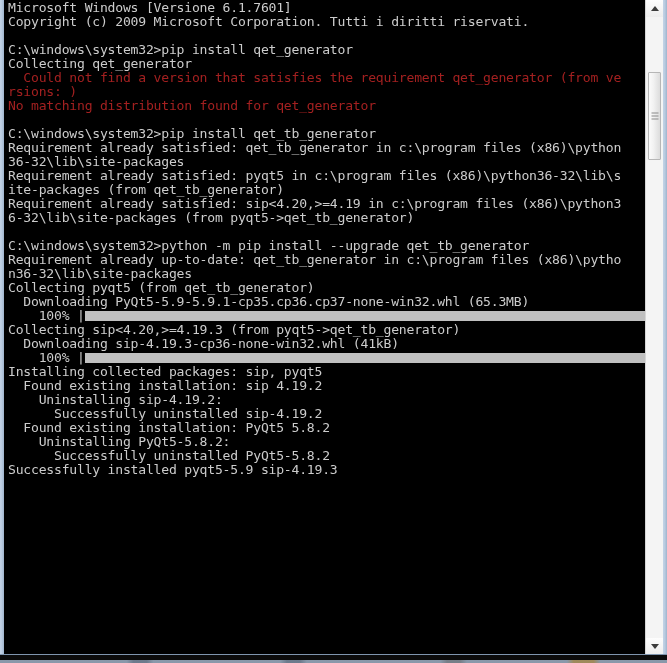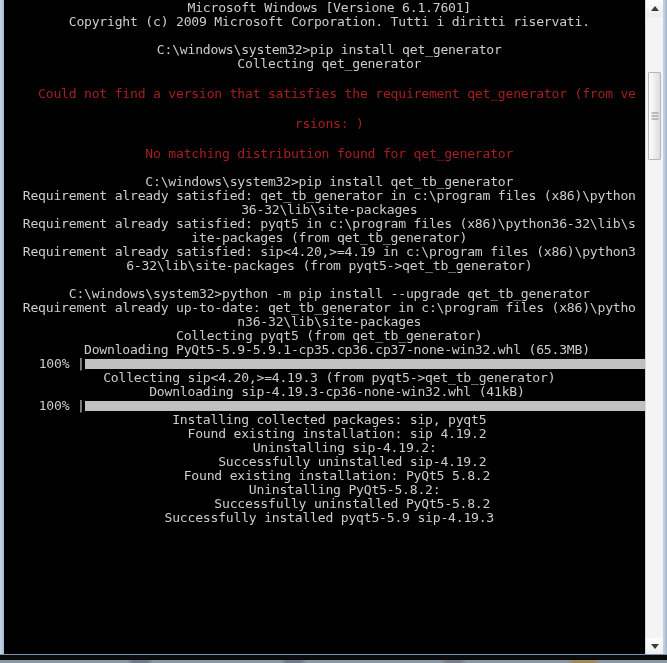--- a/index.html
+++ b/index.html
@@ -71,42 +71,41 @@
 
   
   #console-screen {
     position: absolute;
     left: 4px;
     top: 0;
     width: 641px;
     height: 655px;
     background: #000000;
     overflow: hidden;
-    text-align: center;
   }
 
   #console-output {
     position: absolute;
     left: 0;
     top: 0;
     padding: 1px 0 0 4px;
     margin: 0;
     font-family: "DejaVu Sans Mono", "Liberation Mono", monospace;
     font-size: 13.1px;
     line-height: 14px;
     letter-spacing: -0.22px;
     white-space: pre;
     color: #c0c0c0;
   }
   .line {
     height: 14px;
     white-space: pre;
   }
   .c-white { color: #cccccc; }
-  .c-red   { color: #a32020; margin-top: 16px; }
+  .c-red   { color: #a32020; }
 
   
   .pbar {
     display: inline-block;
     height: 10px;
     background: #c0c0c0;
     vertical-align: -1px;
   }
 
   

